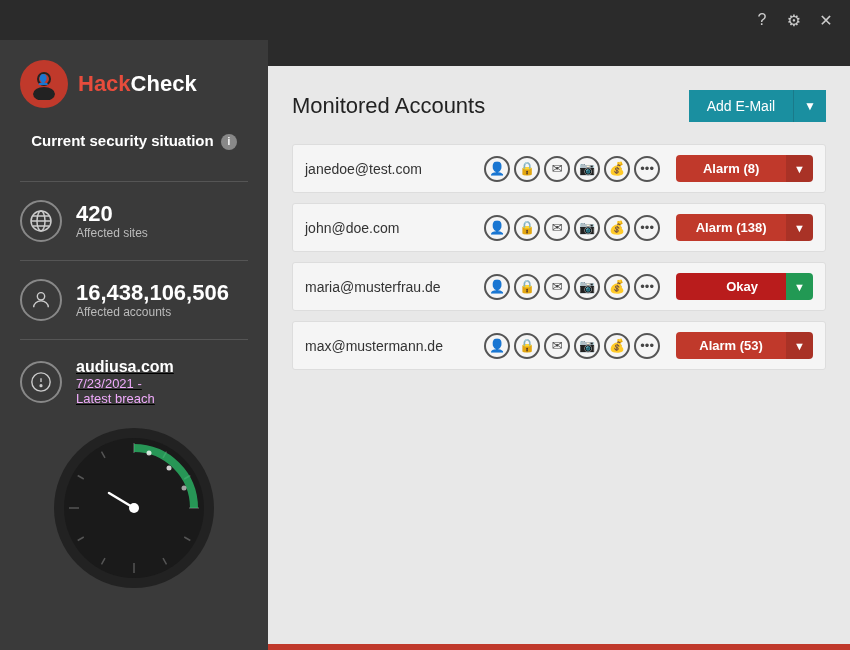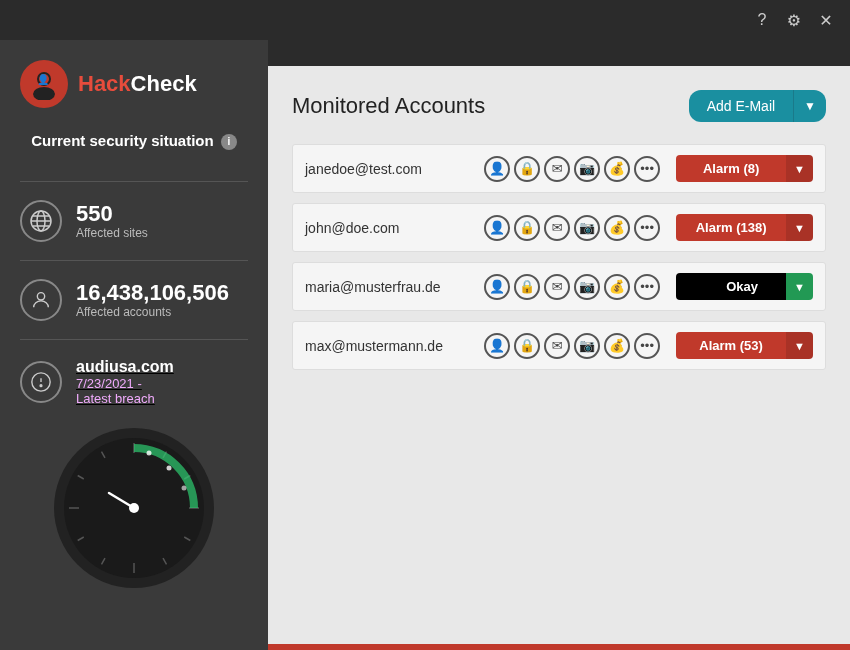--- a/index.html
+++ b/index.html
@@ -208,21 +208,21 @@
     .main-title {
       font-size: 22px;
       font-weight: 400;
       color: #222;
     }
 
     
     .add-email-btn-group {
       display: flex;
       align-items: stretch;
-      border-radius: 12px;
+      border-radius: 0;
       overflow: hidden;
       justify-content: space-between;
     }
     .add-email-btn {
       background: #1a8fa0;
       color: white;
       border: none;
       padding: 8px 18px;
       font-size: 14px;
       cursor: pointer;
@@ -286,21 +286,21 @@
       border: none;
       color: white;
       padding: 6px 14px;
       font-size: 13px;
       font-weight: 600;
       cursor: pointer;
       min-width: 110px;
       text-align: center;
     }
     .status-btn.alarm { background: #c0392b; }
-    .status-btn.okay { background: #000000; padding-left: 36px; }
+    .status-btn.okay { background: #b91c1c; padding-left: 36px; }
     .status-dropdown {
       border: none;
       color: white;
       padding: 6px 8px;
       cursor: pointer;
       font-size: 11px;
       display: flex;
       align-items: center;
     }
     .status-dropdown.alarm { background: #a93226; }
@@ -354,21 +354,21 @@
     <div class="stat-icon">
       <svg width="24" height="24" viewBox="0 0 24 24" fill="none" stroke="#ccc" stroke-width="1.5">
         <circle cx="12" cy="12" r="10"></circle>
         <ellipse cx="12" cy="12" rx="4" ry="10"></ellipse>
         <line x1="2" y1="12" x2="22" y2="12"></line>
         <line x1="4" y1="7" x2="20" y2="7"></line>
         <line x1="4" y1="17" x2="20" y2="17"></line>
       </svg>
     </div>
     <div>
-      <div class="stat-value">550</div>
+      <div class="stat-value">420</div>
       <div class="stat-label">Affected sites</div>
     </div>
   </div>
 
   <div class="divider"></div>
 
   <div class="stat-row">
     <div class="stat-icon">
       <svg width="22" height="22" viewBox="0 0 24 24" fill="none" stroke="#ccc" stroke-width="1.5">
         <circle cx="12" cy="8" r="4"></circle>

